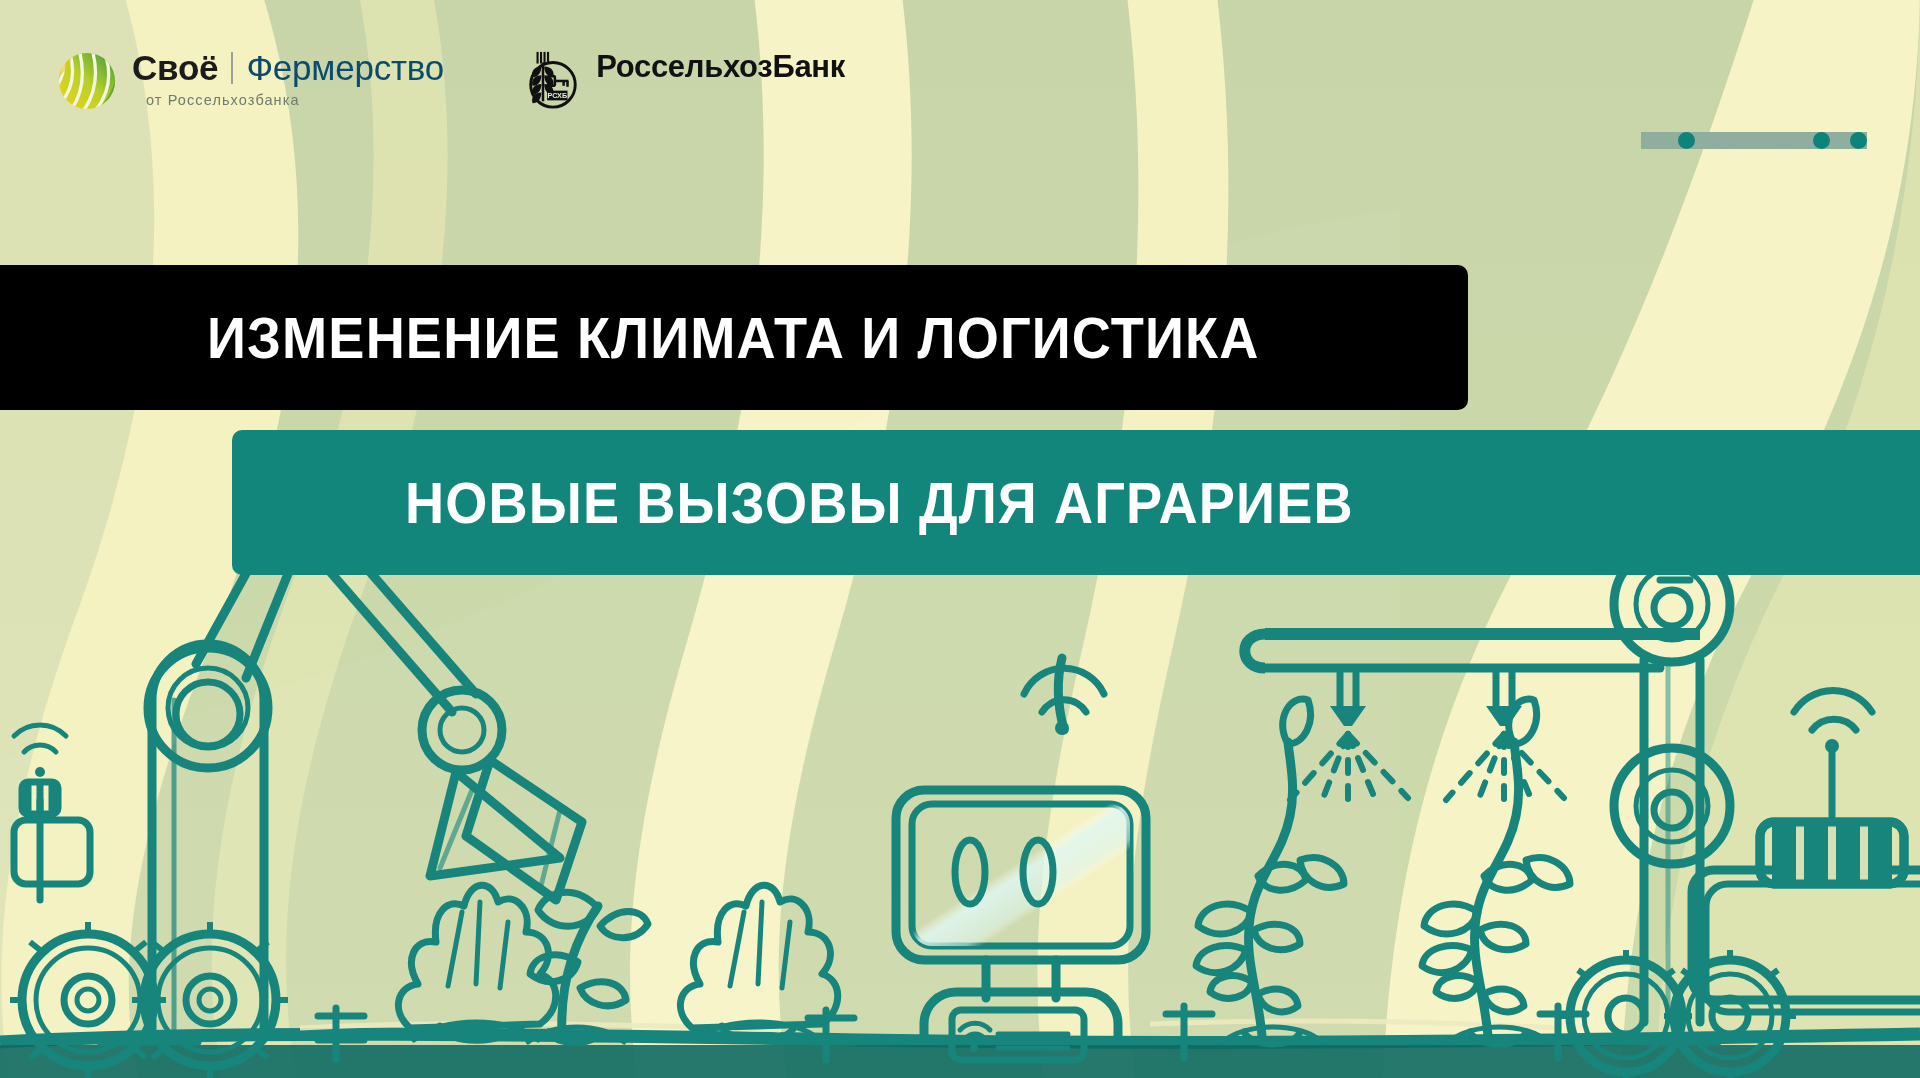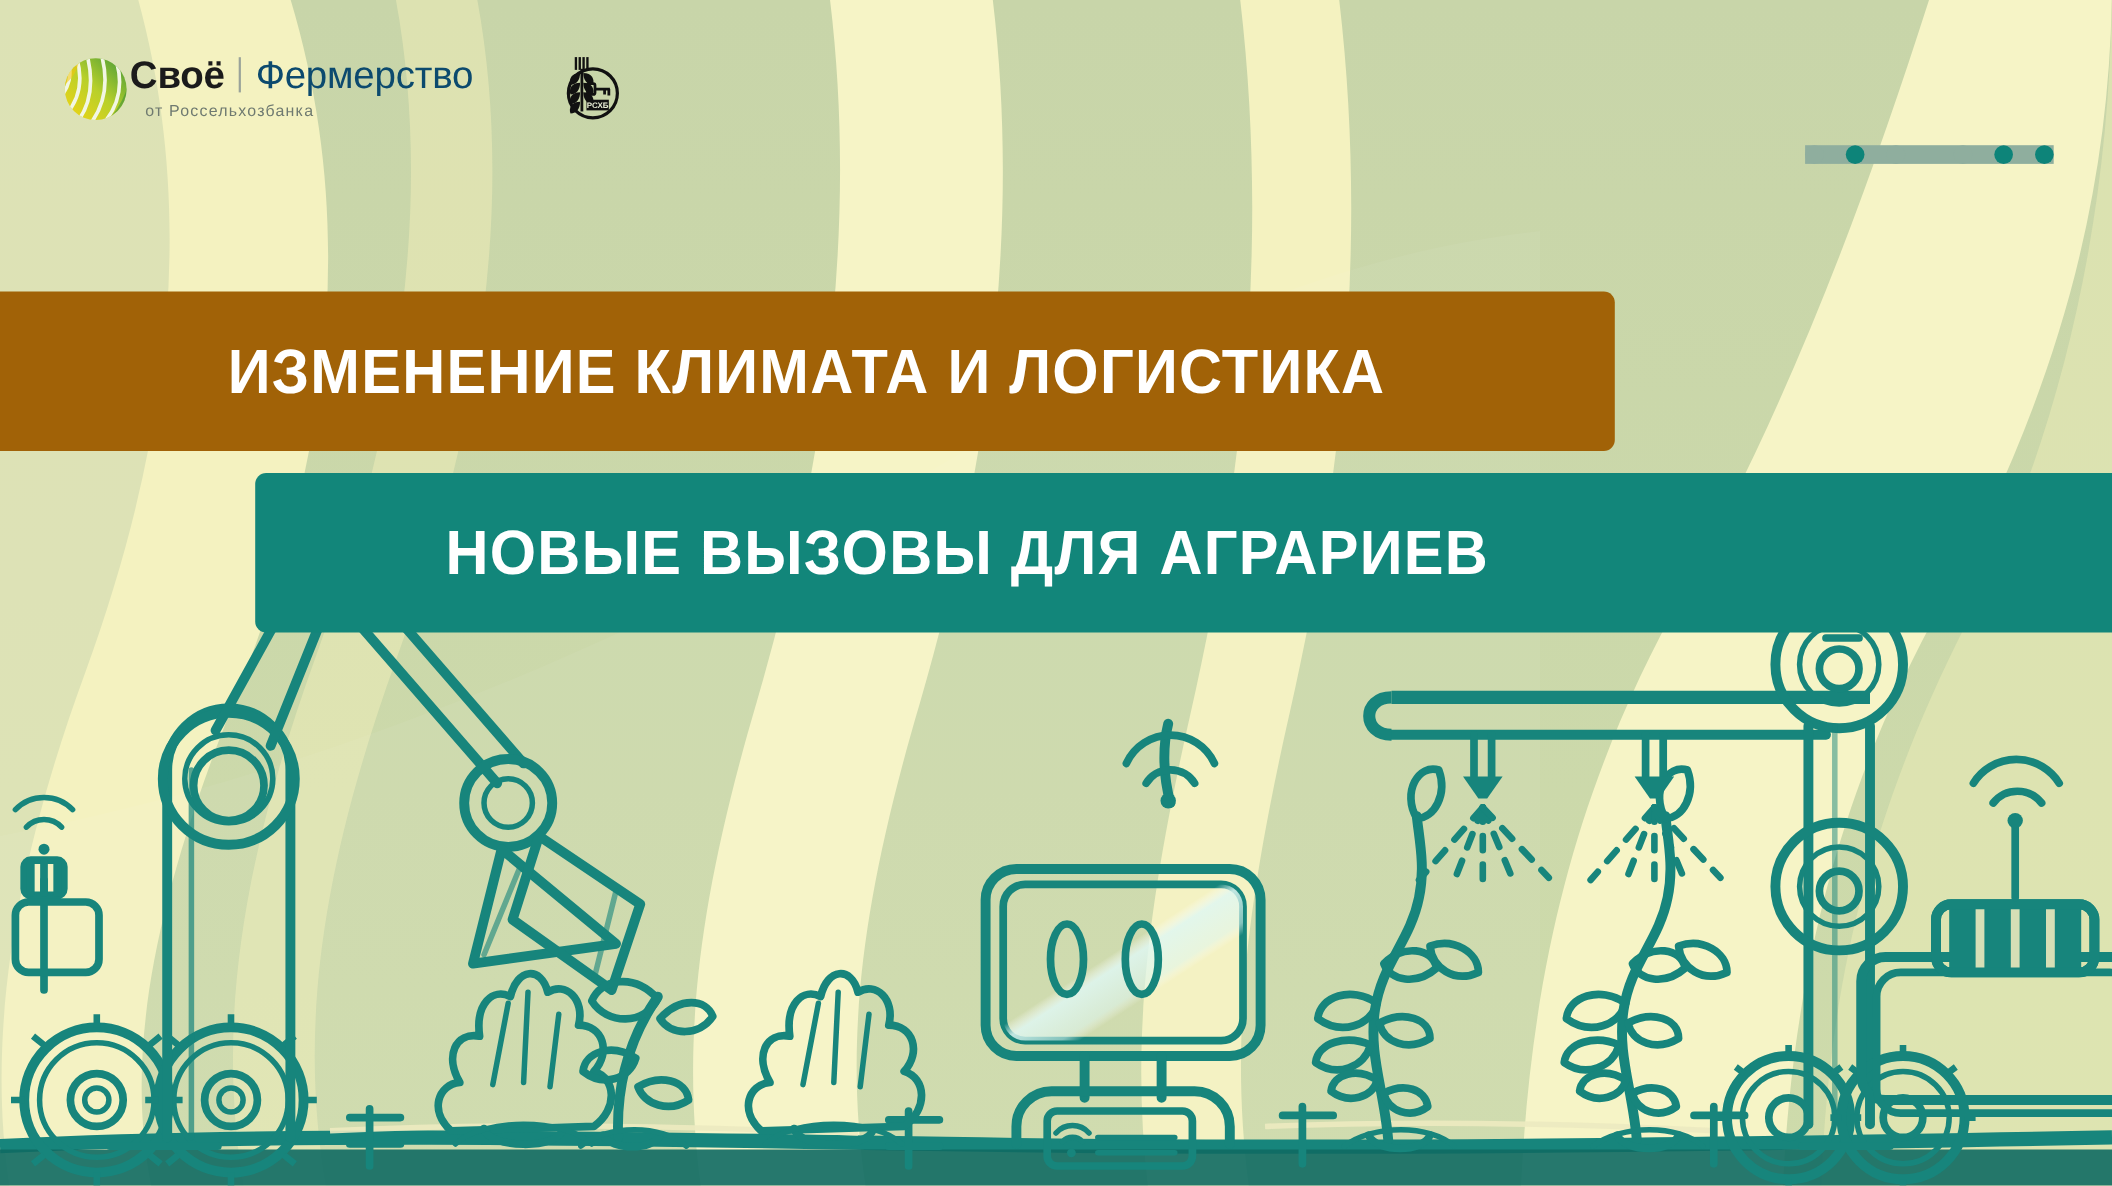--- a/index.html
+++ b/index.html
@@ -16,21 +16,21 @@
   }
   
   .bg-svg{ position:absolute; left:0; top:0; width:1920px; height:1078px; }
 
   
   .logo-row{
     position:absolute; left:56px; top:48px;
     display:flex; align-items:center; gap:0;
     z-index:30;
   }
-  .sf-logo{ display:flex; align-items:flex-start; }
+  .sf-logo{ display:flex; align-items:flex-start; gap:14px; }
   .sf-mark{ width:62px; height:62px; flex:0 0 auto; margin-top:2px;}
   .sf-text{ display:flex; flex-direction:column; }
   .sf-line1{ display:flex; align-items:baseline; gap:13px; white-space:nowrap; }
   .sf-svoe{
     font-family:"Liberation Sans", sans-serif;
     font-weight:bold; font-size:35px; color:#1b1b1b; letter-spacing:-.2px;
   }
   .sf-div{ width:2px; height:32px; background:#9aa39a; display:inline-block; position:relative; top:4px;}
   .sf-farm{
     font-family:"Liberation Sans", sans-serif;
@@ -62,21 +62,21 @@
   
   .band{
     position:absolute; z-index:25;
     display:flex; align-items:center;
     color:#fff;
     font-family:"Liberation Sans", sans-serif;
     font-weight:bold;
   }
   .band-1{
     left:0; top:265px; width:1468px; height:145px;
-    background:#a16207;
+    background:#000000;
     border-top-right-radius:10px; border-bottom-right-radius:10px;
     padding-left:207px;
   }
   .band-2{
     left:232px; top:430px; width:1690px; height:145px;
     background:#12867a;
     border-top-left-radius:10px; border-bottom-left-radius:10px;
     padding-left:173px;
   }
   .band-txt{
@@ -429,20 +429,21 @@
         <g fill="none" stroke="#111" stroke-width="2.6">
           <rect x="28" y="28" width="7" height="10" rx="1.6"></rect>
           <path d="M35,33 L49,33"></path>
           <path d="M44,33 L44,38"></path>
           <path d="M48,33 L48,39"></path>
         </g>
 
         <rect x="27" y="43" width="21" height="10" fill="#111"></rect>
         <text x="37.5" y="51" text-anchor="middle" fill="#e9eed6" font-family="Liberation Sans, sans-serif" font-size="7.5" font-weight="bold">РСХБ</text>
       </svg>
+      <span class="rshb-name">РоссельхозБанк</span>
     </div>
   </div>
 
   <div class="dots" style="background: rgb(143, 174, 158);">
     <span class="dot" style="background:#8fae9e"></span>
     <span class="dot" style="background: rgb(13, 132, 121);"></span>
     <span class="dot" style="background: rgb(143, 174, 158);"></span>
     <span class="dot gap" style="background:#8fae9e"></span>
     <span class="dot" style="background: rgb(13, 132, 121);"></span>
     <span class="dot" style="background:#0d8479"></span>

